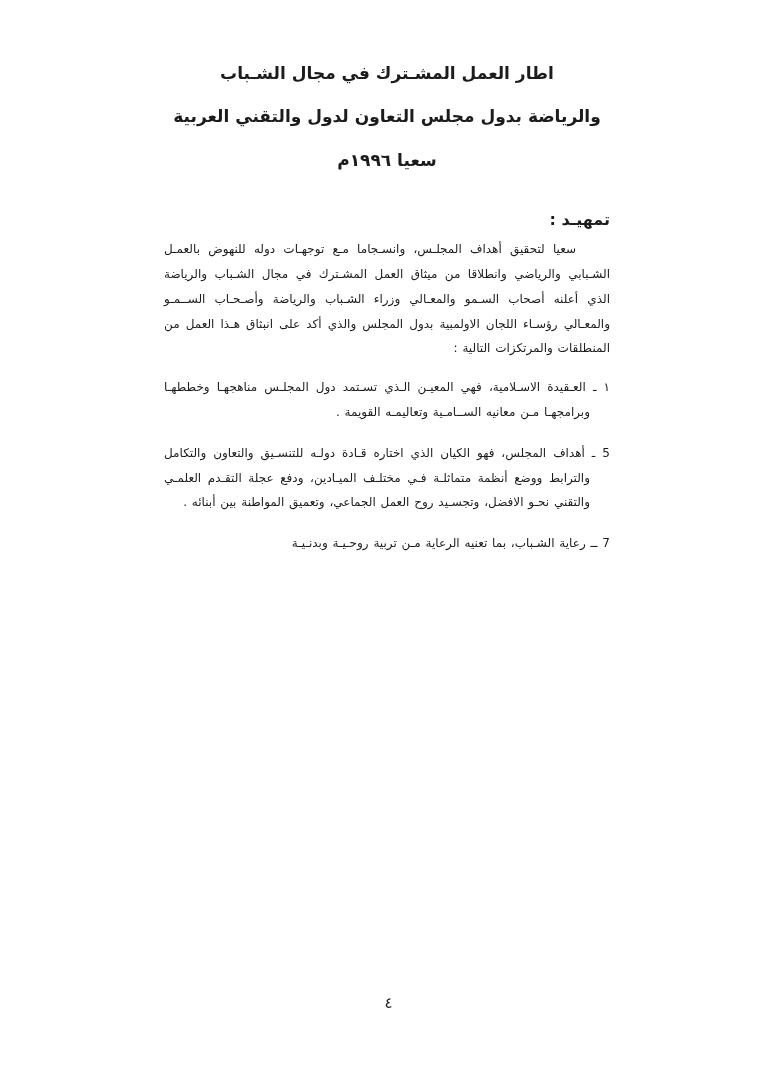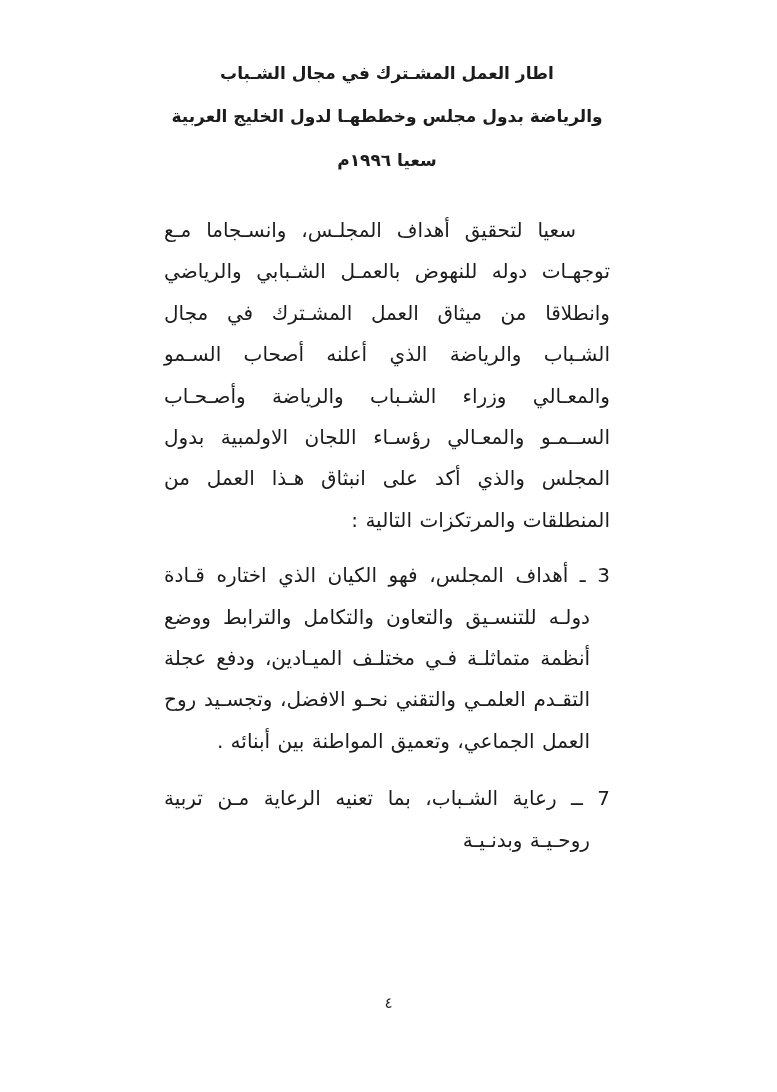--- a/index.html
+++ b/index.html
@@ -31,21 +31,21 @@
     font-size: 17px;
     line-height: 2.55;
     margin-bottom: 28px;
   }
   .section-heading {
     font-weight: bold;
     font-size: 16px;
     margin: 0 0 8px 0;
   }
   p.body-par {
-    font-size: 20px;
+    font-size: 12px;
     line-height: 2.07;
     text-align: justify;
     text-justify: inter-word;
     margin: 0 0 14px 0;
     word-spacing: 1px;
   }
   p.intro {
     text-indent: 34px;
   }
   p.list-item {
@@ -64,26 +64,28 @@
   }
 </style>
 </head>
 <body>
 
 <div class="page">
   <div class="content">
 
     <div class="title-block">
       <div>اطار العمل المشـترك في مجال الشـباب</div>
-      <div>والرياضة بدول مجلس وخططهـا لدول الخليج العربية</div>
+      <div>والرياضة بدول مجلس التعاون لدول والتقني العربية</div>
       <div>سعيا ١٩٩٦م</div>
     </div>
 
+    <div class="section-heading">تمهيـد :</div>
 
     <p class="body-par intro">سعيا لتحقيق أهداف المجلـس، وانسـجاما مـع توجهـات دوله  للنهوض بالعمـل الشـبابي والرياضي وانطلاقا من ميثاق العمل المشـترك في مجال الشـباب والرياضة الذي أعلنه أصحاب السـمو والمعـالي وزراء الشـباب والرياضة وأصـحـاب الســمـو والمعـالي رؤسـاء اللجان الاولمبية بدول المجلس والذي أكد على انبثاق هـذا العمل من  المنطلقات والمرتكزات التالية :</p>
 
-    <p class="body-par list-item">3 ـ أهداف المجلس، فهو الكيان الذي اختاره قـادة دولـه للتنسـيق والتعاون والتكامل والترابط ووضع أنظمة متماثلـة فـي مختلـف الميـادين، ودفع عجلة التقـدم العلمـي والتقني نحـو الافضل، وتجسـيد روح العمل الجماعي، وتعميق المواطنة بين أبنائه .</p>
+    <p class="body-par list-item">١ ـ العـقيدة الاسـلامية، فهي المعيـن الـذي تسـتمد دول المجلـس مناهجهـا وخططهـا وبرامجهـا مـن معانيه الســامـية وتعاليمـه القويمة .</p>
+    <p class="body-par list-item">5 ـ أهداف المجلس، فهو الكيان الذي اختاره قـادة دولـه للتنسـيق والتعاون والتكامل والترابط ووضع أنظمة متماثلـة فـي مختلـف الميـادين، ودفع عجلة التقـدم العلمـي والتقني نحـو الافضل، وتجسـيد روح العمل الجماعي، وتعميق المواطنة بين أبنائه .</p>
     <p class="body-par list-item">7 ــ رعاية الشـباب، بما تعنيه الرعاية مـن تربية روحـيـة وبدنـيـة</p>
 
   </div>
 
   <div class="page-number">٤</div>
 </div>
 
 </body></html>

